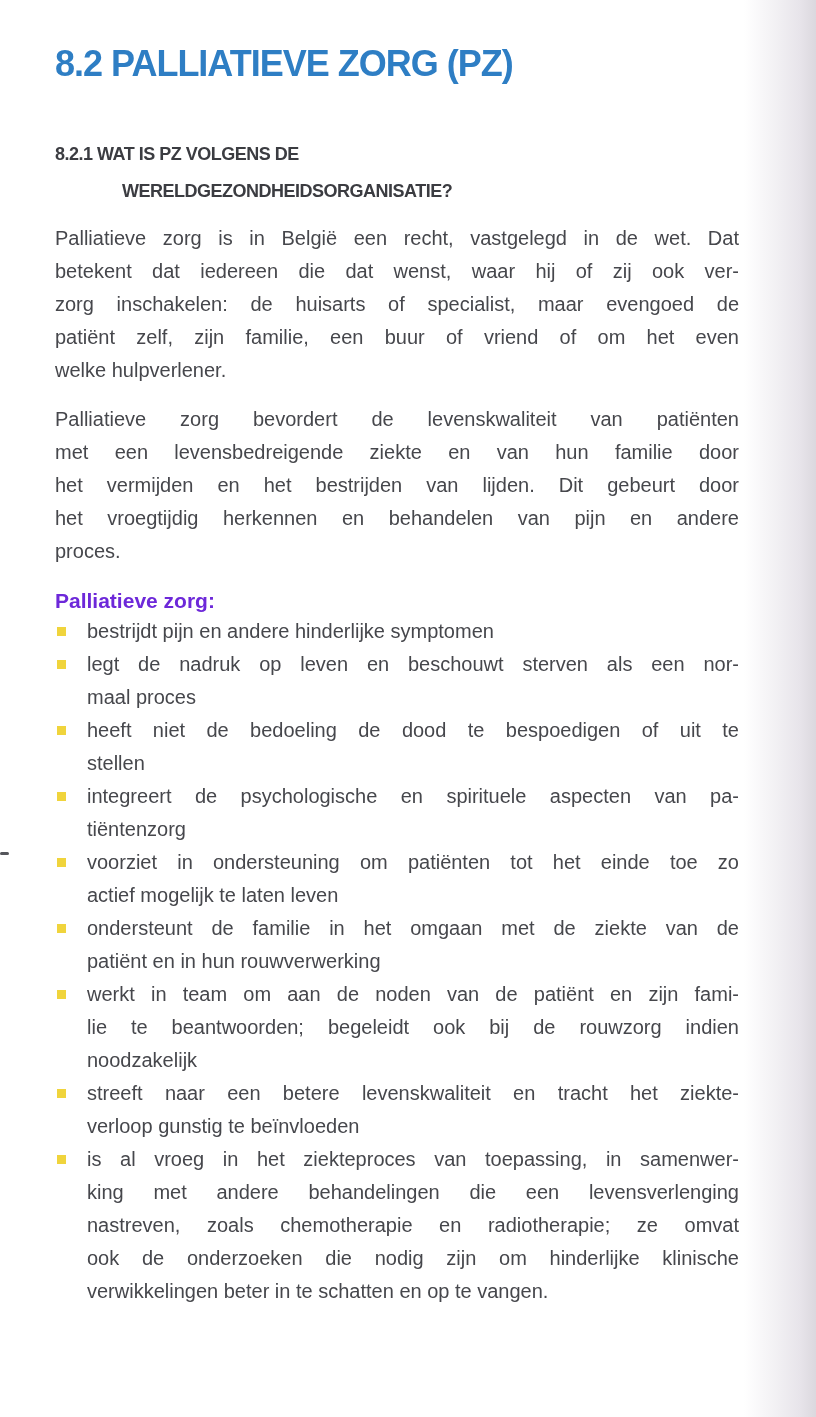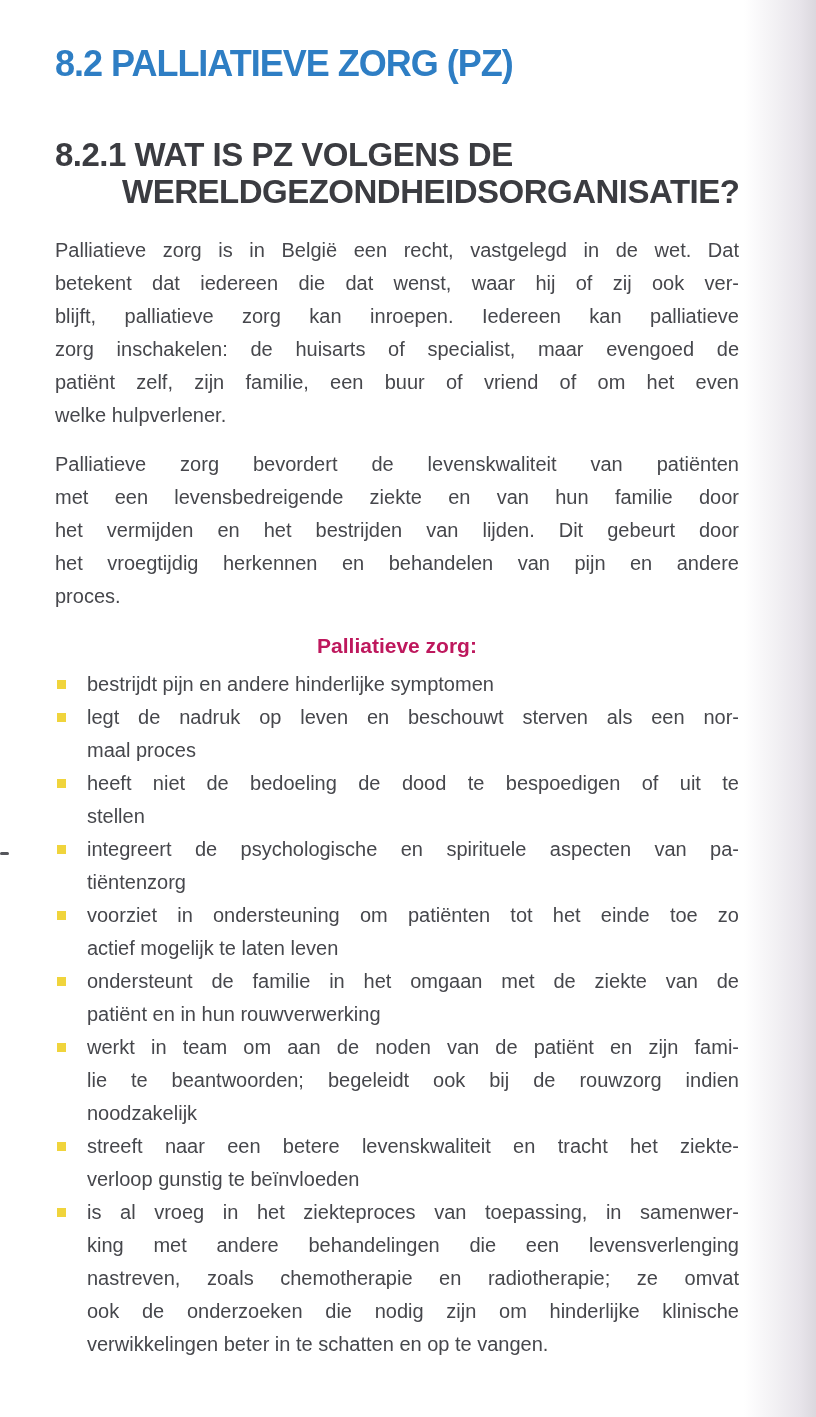--- a/index.html
+++ b/index.html
@@ -56,53 +56,52 @@
   .main-heading {
     margin-top: 40px;
     font-size: 36px;
     font-weight: bold;
     letter-spacing: -1px;
     line-height: 48px;
     color: #2e7ec4;
   }
   .subheading {
     margin-top: 48px;
-    font-size: 33px;
+    font-size: 18px;
     font-weight: bold;
     letter-spacing: -0.5px;
     line-height: 37px;
     color: #3b3c41;
   }
   .subheading .line2 {
     padding-left: 67px;
   }
   .body-text {
     font-size: 20px;
     line-height: 33px;
     color: #46474c;
   }
   .paragraph { margin-top: 16px; }
-  .paragraph:first-child { margin-top: 24px; }
+  .paragraph:first-child { margin-top: 12px; }
   .line {
     text-align: justify;
     text-align-last: justify;
   }
   .line.last {
     text-align-last: left;
   }
   .list-label {
     margin-top: 19px;
     font-size: 21px;
     font-weight: bold;
     line-height: 28px;
-    color: #be185d;
-    text-align: center;
+    color: #6d28d9;
   }
   .bullet-list {
-    margin-top: 8px;
+    margin-top: 0;
   }
   .bullet-item {
     position: relative;
     padding-left: 32px;
   }
   .bullet-square {
     position: absolute;
     left: 2px;
     top: 12px;
     width: 9px;
@@ -121,21 +120,20 @@
 
     <div class="subheading">
       <div class="line1">8.2.1 WAT IS PZ VOLGENS DE</div>
       <div class="line2">WERELDGEZONDHEIDSORGANISATIE?</div>
     </div>
 
     <div class="body-text" id="paragraphs">
         <div class="paragraph">
           <div class="line">Palliatieve zorg is in België een recht, vastgelegd in de wet. Dat</div>
           <div class="line">betekent dat iedereen die dat wenst, waar hij of zij ook ver-</div>
-          <div class="line">blijft, palliatieve zorg kan inroepen. Iedereen kan palliatieve</div>
           <div class="line">zorg inschakelen: de huisarts of specialist, maar evengoed de</div>
           <div class="line">patiënt zelf, zijn familie, een buur of vriend of om het even</div>
           <div class="line last">welke hulpverlener.</div>
         </div>
         <div class="paragraph">
           <div class="line">Palliatieve zorg bevordert de levenskwaliteit van patiënten</div>
           <div class="line">met een levensbedreigende ziekte en van hun familie door</div>
           <div class="line">het vermijden en het bestrijden van lijden. Dit gebeurt door</div>
           <div class="line">het vroegtijdig herkennen en behandelen van pijn en andere</div>
           <div class="line last">proces.</div>

